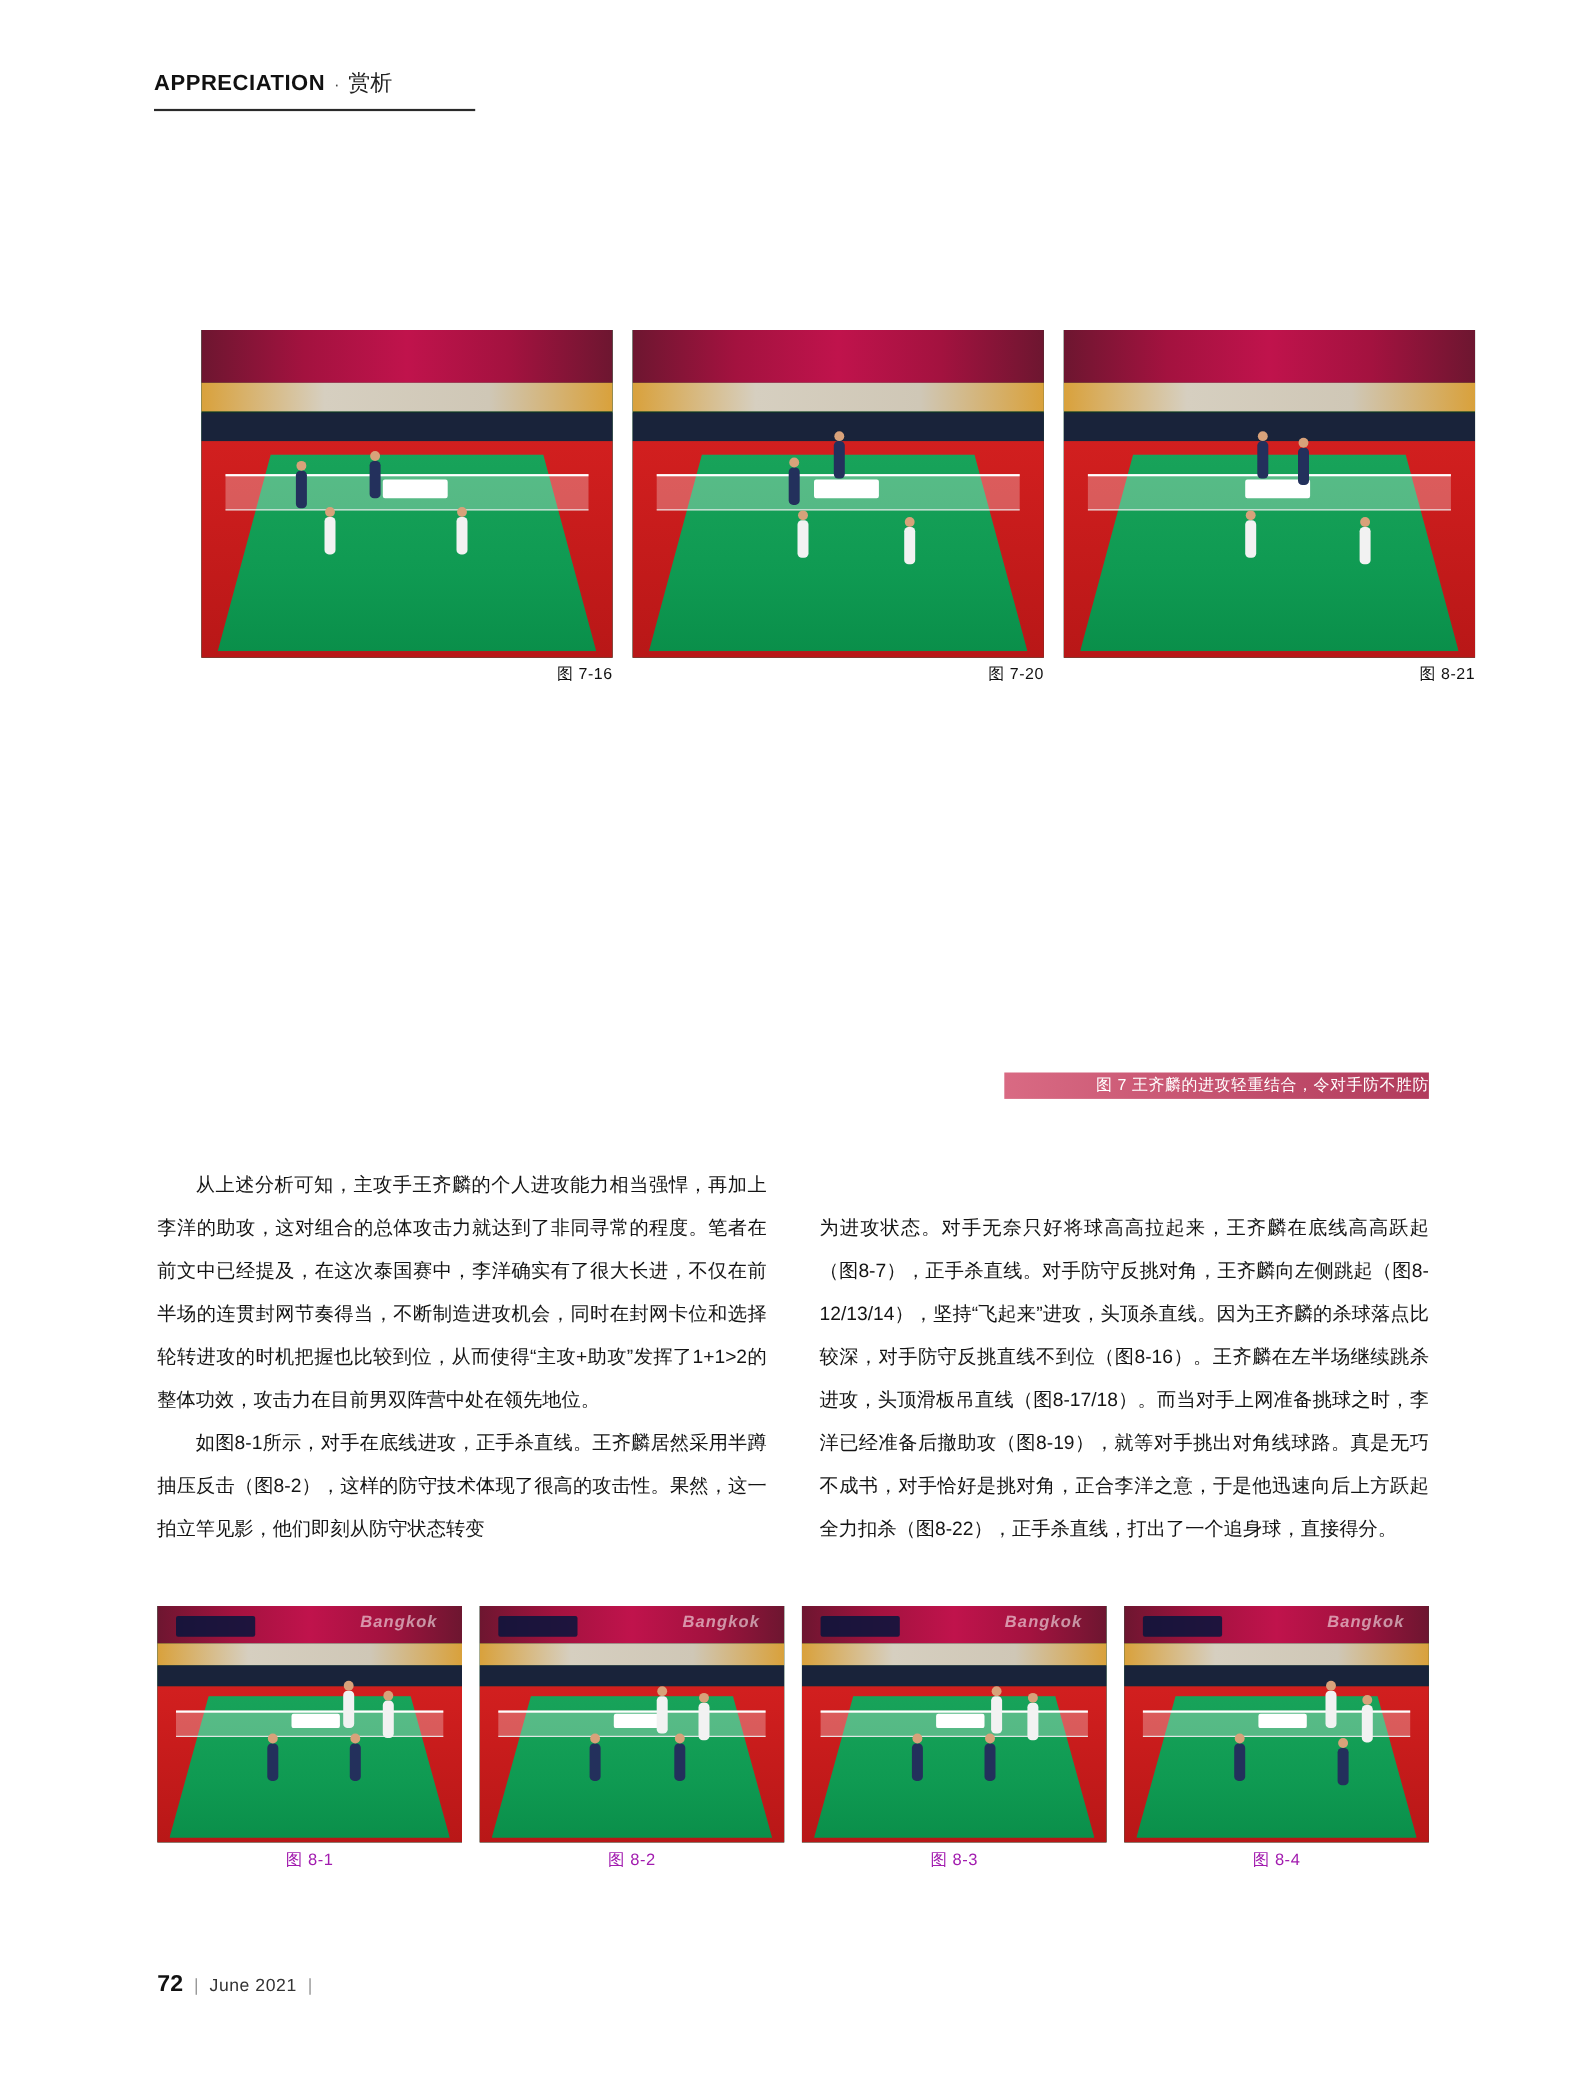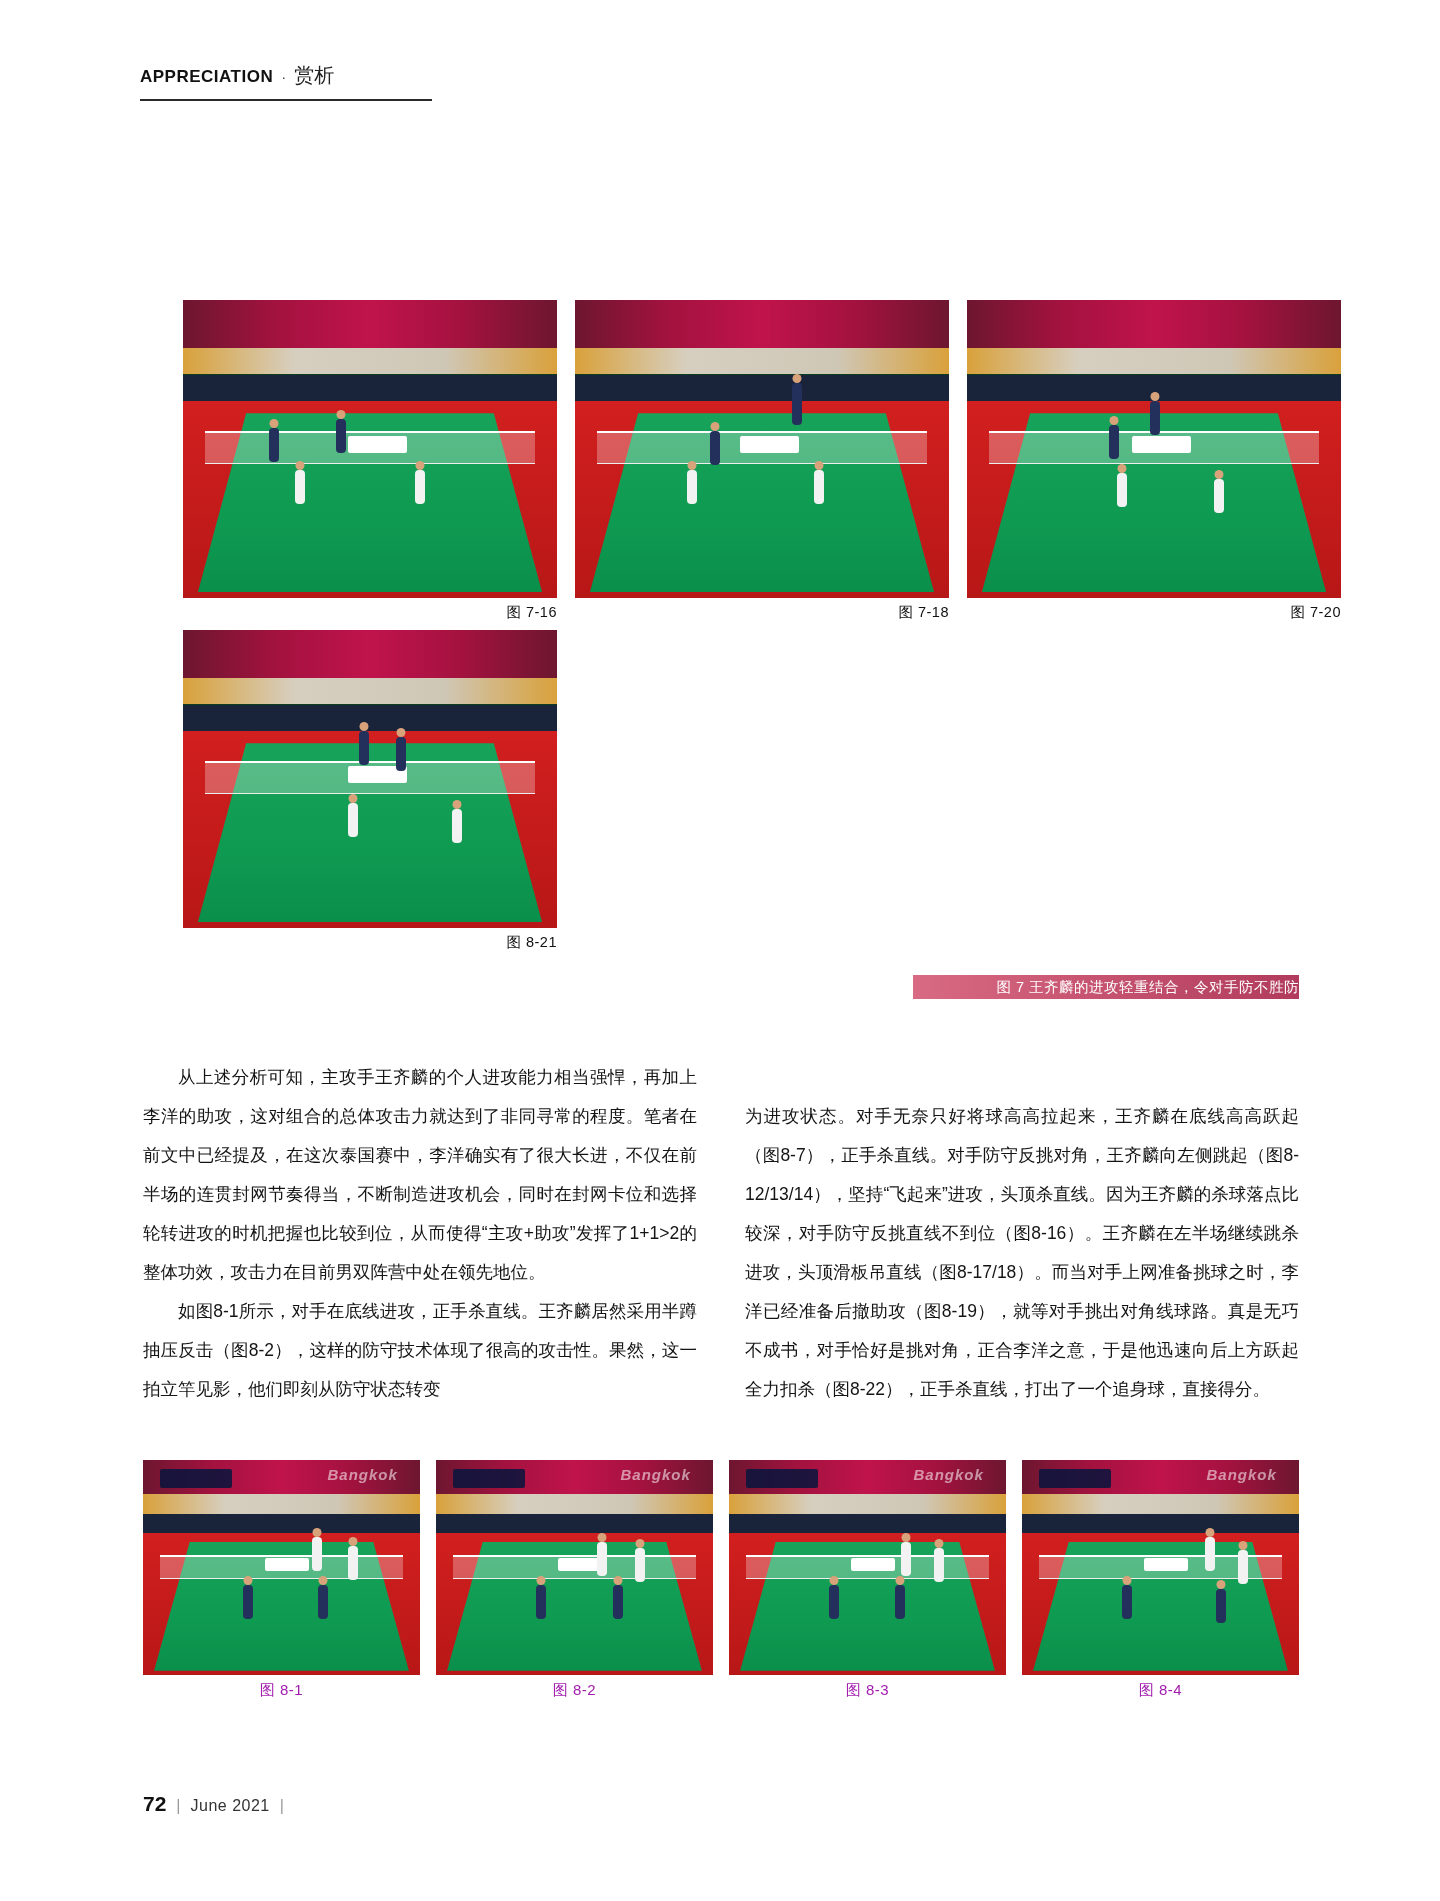--- a/index.html
+++ b/index.html
@@ -22,21 +22,21 @@
     position:absolute;
     left:140px;top:62px;
     width:292px;
     border-bottom:2px solid #2a2a2a;
     padding-bottom:10px;
   }
   .header-inner{
     display:flex;align-items:baseline;gap:6px;
   }
   .header-en{
-    font-size:17px;
+    font-size:20px;
     font-weight:bold;
     letter-spacing:0.5px;
     color:#111;
   }
   .header-dot{
     font-size:15px;color:#444;margin:0 2px;
   }
   .header-cn{
     font-size:20px;color:#222;
   }
@@ -218,44 +218,20 @@
             <span class="head"></span>
           </div>
         <div class="player white" style="left:62%;top:57%;">
             <span class="head"></span>
           </div>
       </div>
       <div class="cap">图 7-16</div>
     </div>
 
 
-    <div class="cell">
-      <div class="photo">
-        <div class="banner-top"></div>
-        <div class="banner-logos"></div>
-        <div class="crowd"></div>
-        <div class="redfloor"></div>
-        <div class="court"></div>
-        <div class="net"></div>
-        <div class="net-logo"></div>
-        <div class="player" style="left:58%;top:28%;height:42px;">
-            <span class="head"></span>
-          </div>
-        <div class="player" style="left:36%;top:44%;">
-            <span class="head"></span>
-          </div>
-        <div class="player white" style="left:30%;top:57%;">
-            <span class="head"></span>
-          </div>
-        <div class="player white" style="left:64%;top:57%;">
-            <span class="head"></span>
-          </div>
-      </div>
-      <div class="cap">图 7-18</div>
-    </div>
 
 
     <div class="cell">
       <div class="photo">
         <div class="banner-top"></div>
         <div class="banner-logos"></div>
         <div class="crowd"></div>
         <div class="redfloor"></div>
         <div class="court"></div>
         <div class="net"></div>

